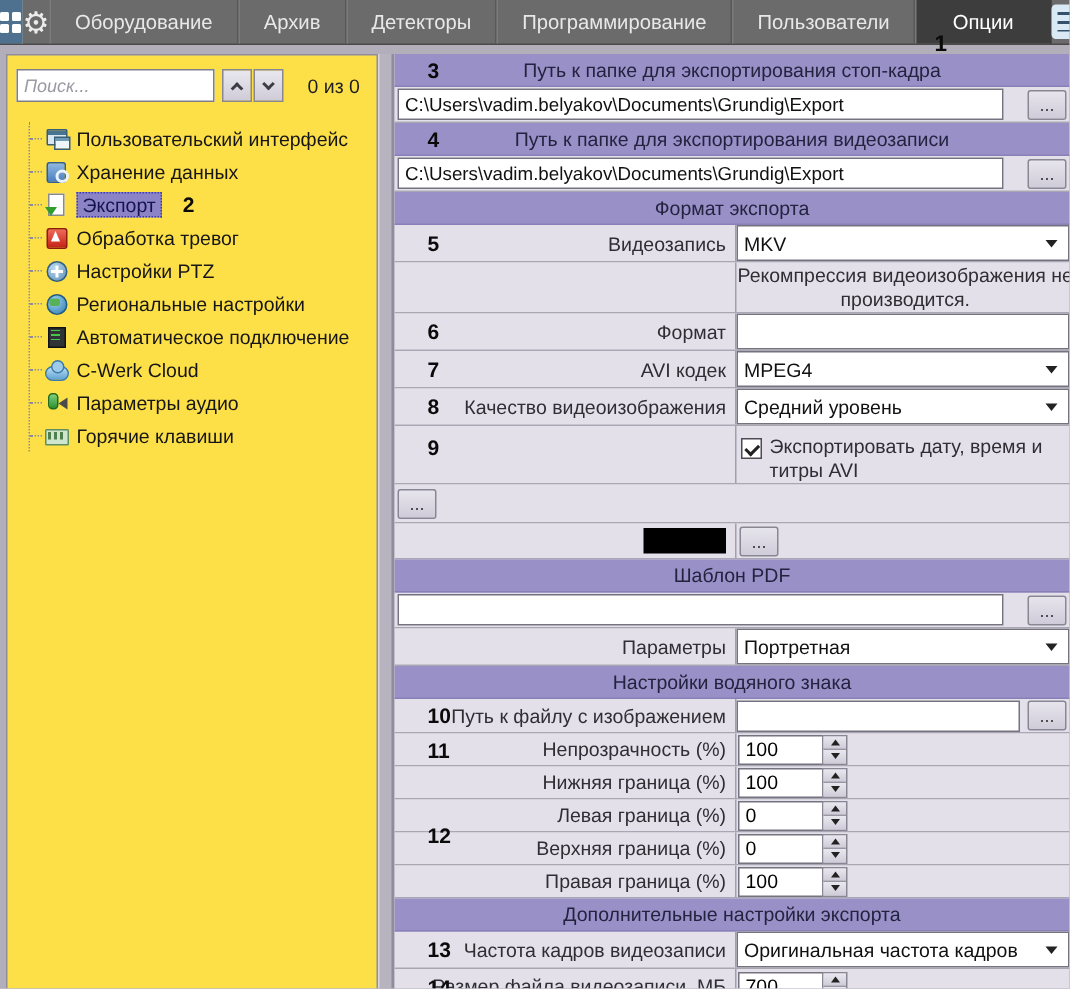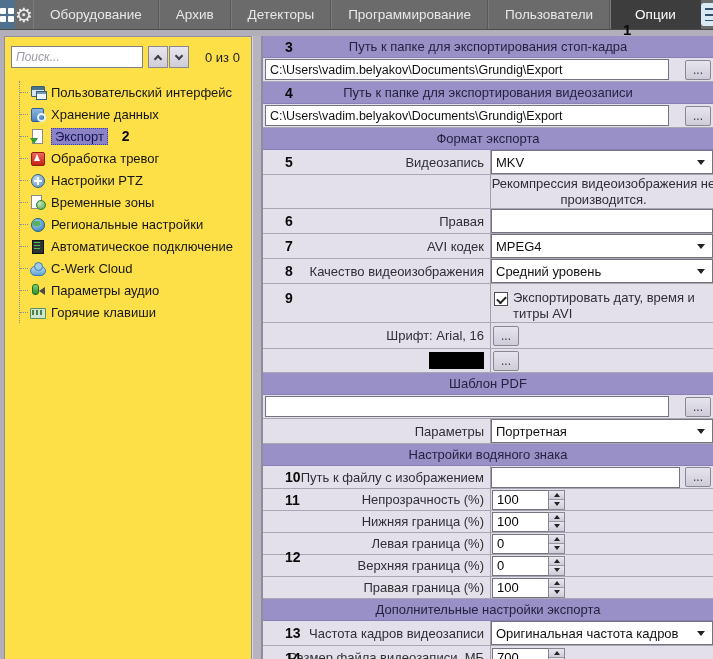--- a/index.html
+++ b/index.html
@@ -199,24 +199,20 @@
           </li>
         <li>
           <span class="ic ic-alarm-processing"></span>
           <span class="tlabel">Обработка тревог</span>
           </li>
         <li>
           <span class="ic ic-ptz-settings"></span>
           <span class="tlabel">Настройки PTZ</span>
           </li>
         <li>
-          <span class="ic ic-time-zones"></span>
-          <span class="tlabel">Временные зоны</span>
-          </li>
-        <li>
           <span class="ic ic-regional-settings"></span>
           <span class="tlabel">Региональные настройки</span>
           </li>
         <li>
           <span class="ic ic-auto-connect"></span>
           <span class="tlabel">Автоматическое подключение</span>
           </li>
         <li>
           <span class="ic ic-cloud"></span>
           <span class="tlabel">C-Werk Cloud</span>
@@ -274,21 +270,21 @@
       <div class="row split note-row">
         <div class="lcell"></div>
         <div class="rcell note">
           <span>Рекомпрессия видеоизображения не производится.</span>
         </div>
       </div>
 
       <div class="row split r25">
         <div class="lcell">
           <span class="callout">6</span>
-          <span class="lbl">Правая</span>
+          <span class="lbl">Формат</span>
         </div>
         <div class="rcell">
           <input class="text-input" type="text" style="">
         </div>
       </div>
 
       <div class="row split r25">
         <div class="lcell">
           <span class="callout">7</span>
           <span class="lbl">AVI кодек</span>
@@ -318,23 +314,20 @@
         <div class="lcell">
           <span class="callout">9</span>
         </div>
         <div class="rcell">
           <span class="checkbox checked"></span>
           <span class="chk-label">Экспортировать дату, время и титры AVI</span>
         </div>
       </div>
 
       <div class="row split r26">
-        <div class="lcell">
-          <span class="lbl">Шрифт: Arial, 16</span>
-        </div>
         <div class="rcell">
           <button class="browse inset">...</button>
         </div>
       </div>
 
       <div class="row split r24">
         <div class="lcell">
           <span class="swatch"></span>
         </div>
         <div class="rcell">

